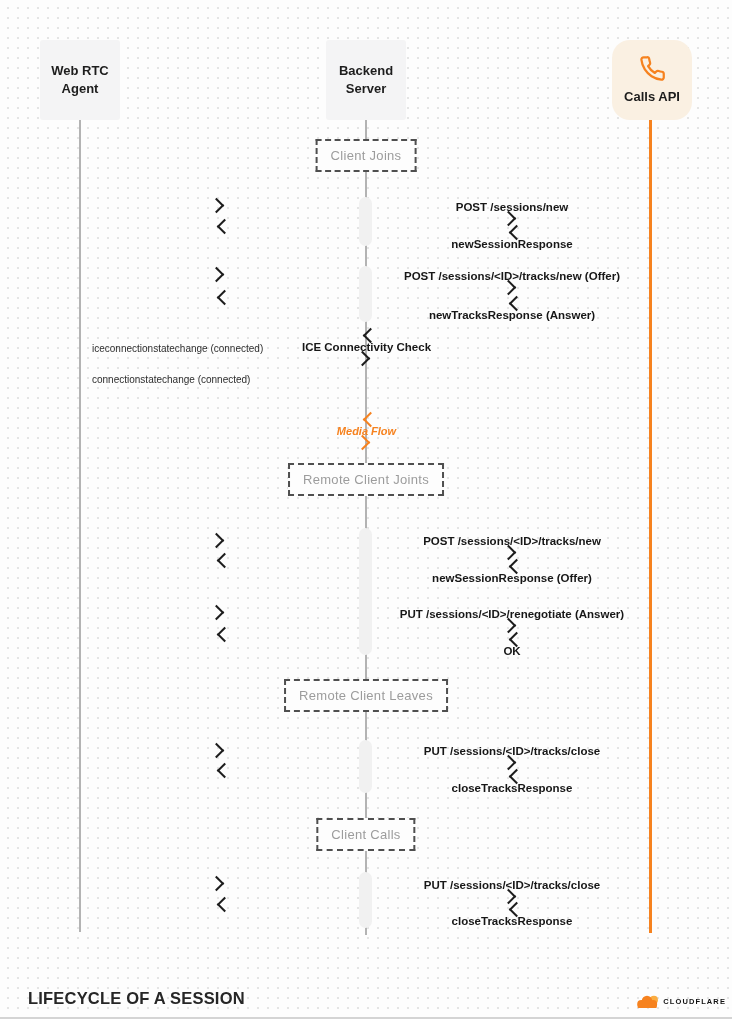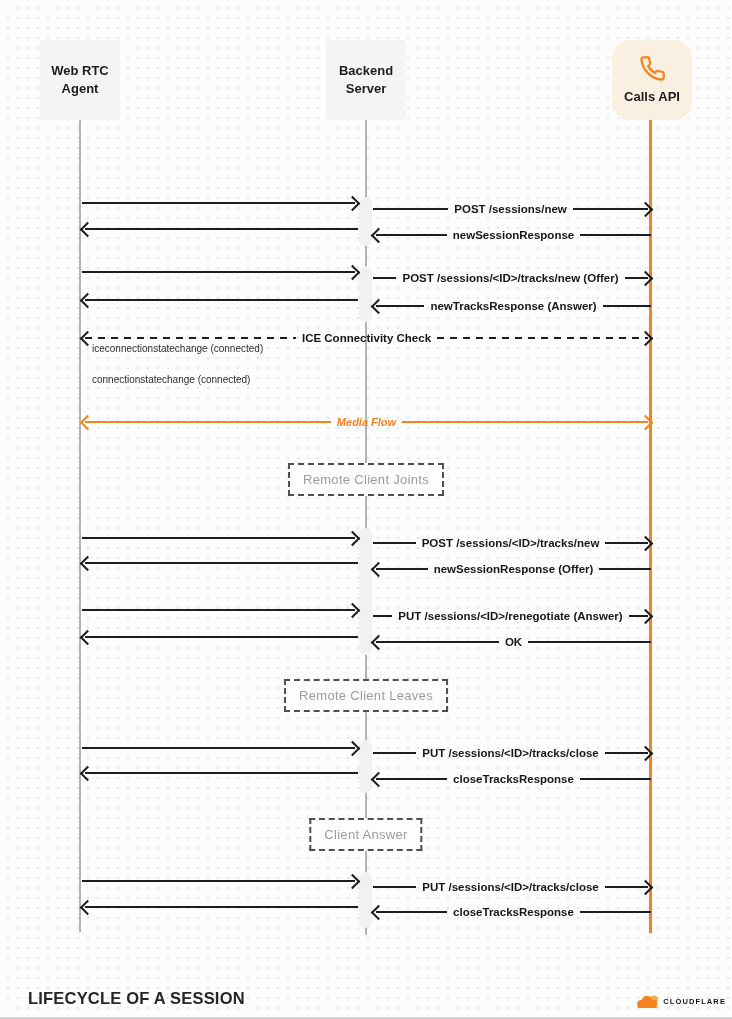--- a/index.html
+++ b/index.html
@@ -20,21 +20,21 @@
   .abar{position:absolute;left:359px;width:13px;background:#F1F1F1;border-radius:7px;z-index:2;}
 
   
   .actor{position:absolute;top:40px;width:80px;height:80px;z-index:4;
     display:flex;flex-direction:column;align-items:center;justify-content:center;
     font-weight:700;font-size:13px;line-height:1.35;color:#1D1D1D;text-align:center;}
   .actor.gray{background:#F4F4F5;border-radius:3px;}
   .actor.calls{background:#FAF0E2;border-radius:18px;gap:6px;}
 
   
-  .row{position:absolute;height:16px;display:flex;align-items:center;z-index:3;}
+  .row{position:absolute;height:16px;display:flex;align-items:center;z-index:3;flex-direction:column;}
   .line{flex:1;height:2.5px;background:#1D1D1D;}
   .oline{flex:1;height:2.5px;background:#F6821F;}
   .dline{flex:1;height:2.5px;background:repeating-linear-gradient(90deg,#1D1D1D 0 7px,transparent 7px 13px);}
   .chev{width:9px;height:9px;flex:none;border-top:2.5px solid #1D1D1D;border-right:2.5px solid #1D1D1D;}
   .chev.r{transform:rotate(45deg);margin-left:-8px;}
   .chev.l{transform:rotate(-135deg);margin-right:-8px;}
   .chev.or{border-color:#F6821F;}
   .mlabel{flex:none;font-weight:700;font-size:11.5px;color:#171717;margin:0 6px;white-space:nowrap;}
   .mlabel.orange{color:#F6821F;font-size:11px;font-style:italic;}
 
@@ -77,23 +77,24 @@
   </div>
   <div class="actor calls" style="left:612px;">
     <span style="display:flex;">
       <svg width="27" height="27" viewBox="0 0 24 24" fill="none" stroke="#F6821F" stroke-width="2" stroke-linecap="round" stroke-linejoin="round">
         <path d="M22 16.92v3a2 2 0 0 1-2.18 2 19.79 19.79 0 0 1-8.63-3.07 19.5 19.5 0 0 1-6-6 19.79 19.79 0 0 1-3.07-8.67A2 2 0 0 1 4.11 2h3a2 2 0 0 1 2 1.72 12.84 12.84 0 0 0 .7 2.81 2 2 0 0 1-.45 2.11L8.09 9.91a16 16 0 0 0 6 6l1.27-1.27a2 2 0 0 1 2.11-.45 12.84 12.84 0 0 0 2.81.7A2 2 0 0 1 22 16.92z"></path>
       </svg>
     </span>
     <span>Calls API</span>
   </div>
 
+  <div class="section" style="top:139px;">Client Joins</div>
   <div class="section" style="top:463px;">Remote Client Joints</div>
   <div class="section" style="top:679px;">Remote Client Leaves</div>
-  <div class="section" style="top:818px;">Client Answer</div>
+  <div class="section" style="top:818px;">Client Calls</div>
 
   <div class="row" style="left:82px;width:276px;top:195px;">
       <div class="line"></div>
       <div class="chev r"></div>
     </div>
   <div class="row" style="left:373px;width:278px;top:201px;">
       <div class="line"></div>
       <span class="mlabel">POST /sessions/new</span>
       <div class="line"></div>
       <div class="chev r"></div>

